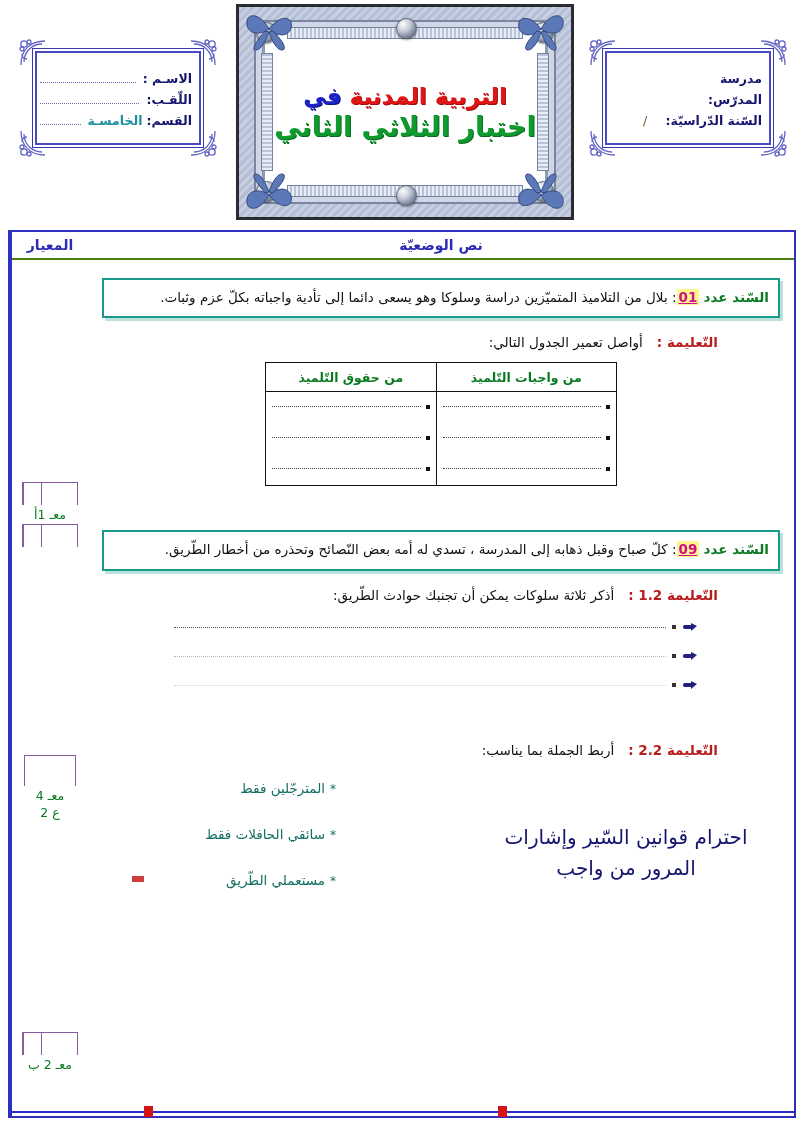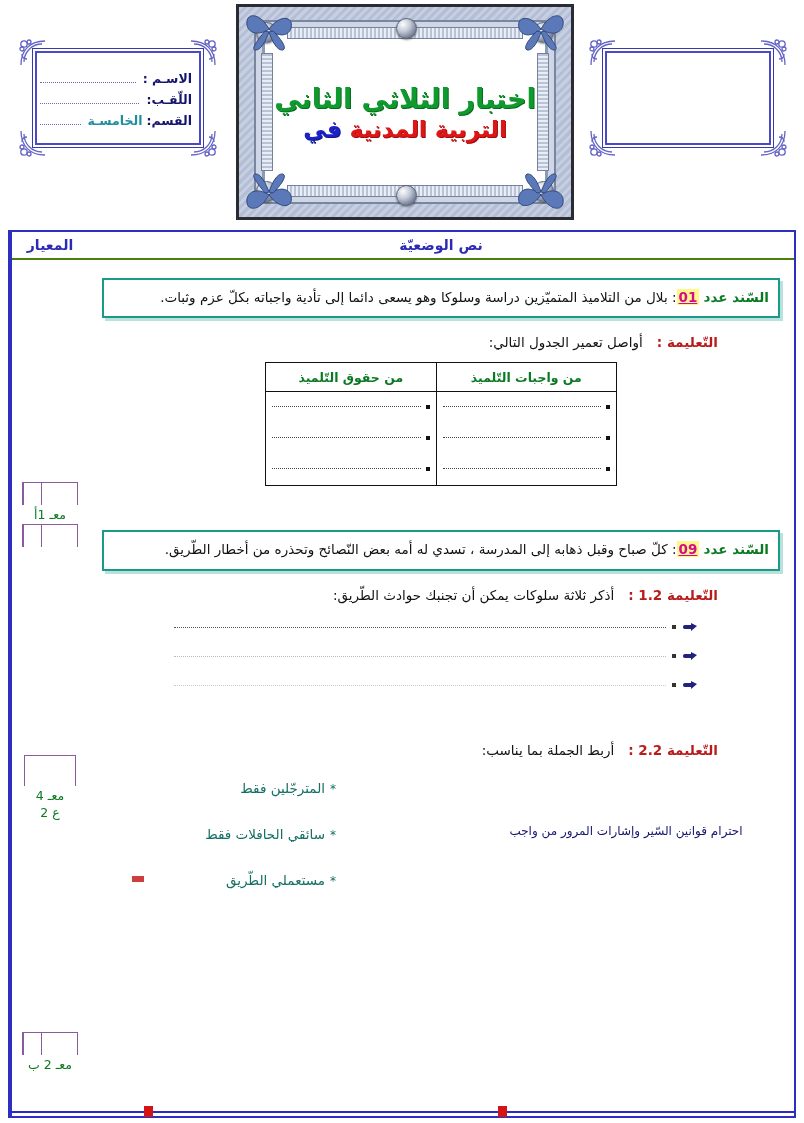--- a/index.html
+++ b/index.html
@@ -206,21 +206,21 @@
     width:230px;display:flex;flex-direction:column;gap:30px;
     padding-top:6px;padding-right:18px;
   }
   .match-opt{
     font-size:13.5px;color:#146f63;white-space:nowrap;
     display:flex;align-items:baseline;gap:5px;justify-content:flex-start;
   }
   .match-opt .star{color:#146f63;font-size:12px;}
   .match-right{
     width:300px;text-align:center;padding-top:48px;
-    font-size:12px;color:#15156e;line-height:1.55;
+    font-size:20px;color:#15156e;line-height:1.55;
   }
   .smudge{position:relative;}
   .smudge::after{
     content:"";position:absolute;left:26px;top:4px;width:12px;height:6px;
     background:#c41c1c;opacity:.85;
   }
 
   
   .crit-block{position:absolute;width:100%;text-align:center;}
   .crit-grid{
@@ -304,20 +304,32 @@
         <path d="M3 27 C3 12 12 3 27 3"></path>
         <path d="M6 24 C6 14 14 6 24 6"></path>
         <circle cx="6" cy="6" r="3.2"></circle>
             <circle cx="11" cy="4" r="2"></circle>
             <circle cx="4" cy="11" r="2"></circle>
         <path d="M9 21 q-5 0 -5 -5"></path>
           </g>
         </svg>
     </span>
     <div class="info-frame"></div>
+    <div class="info-lines">
+      <div class="info-line">
+        <span>مدرسة</span>
+      </div>
+      <div class="info-line">
+        <span>المدرّس:</span>
+      </div>
+      <div class="info-line">
+        <span>السّنة الدّراسيّة:</span>
+        <span class="slash">/</span>
+      </div>
+    </div>
   </div>
 
   <div class="title-frame">
     <div class="title-frame-inner">
       <div class="frame-rail top"></div>
       <div class="frame-rail bottom"></div>
       <div class="frame-rail left"></div>
       <div class="frame-rail right"></div>
 
       <div class="stud" style="top:-19px;left:calc(50% - 9px);"></div>
@@ -361,25 +373,25 @@
         <svg viewBox="0 0 52 44">
             <g fill="#5b79b8" stroke="#32497c" stroke-width="1">
           <path d="M26 22 C16 4 2 6 4 18 C6 28 18 28 26 22Z"></path>
           <path d="M26 22 C38 6 51 10 48 21 C45 31 33 29 26 22Z"></path>
           <path d="M22 24 C14 34 8 42 12 43 C18 44 23 33 26 25Z"></path>
           <path d="M30 24 C39 33 44 41 40 43 C34 44 29 34 26 25Z"></path>
         </g>
           </svg>
       </div>
 
-      <div class="title-line title-main">اختبار الثلاثي الثاني</div>
       <div class="title-line title-sub">
         <span class="subject">التربية المدنية</span>
         <span class="in">في</span>
       </div>
+      <div class="title-line title-main">اختبار الثلاثي الثاني</div>
     </div>
   </div>
 
   <div class="info-box left">
     <span class="orn tl">
       <svg viewBox="0 0 30 30">
           <g fill="none" stroke="currentColor" stroke-width="1.3">
         <path d="M3 27 C3 12 12 3 27 3"></path>
         <path d="M6 24 C6 14 14 6 24 6"></path>
         <circle cx="6" cy="6" r="3.2"></circle>

